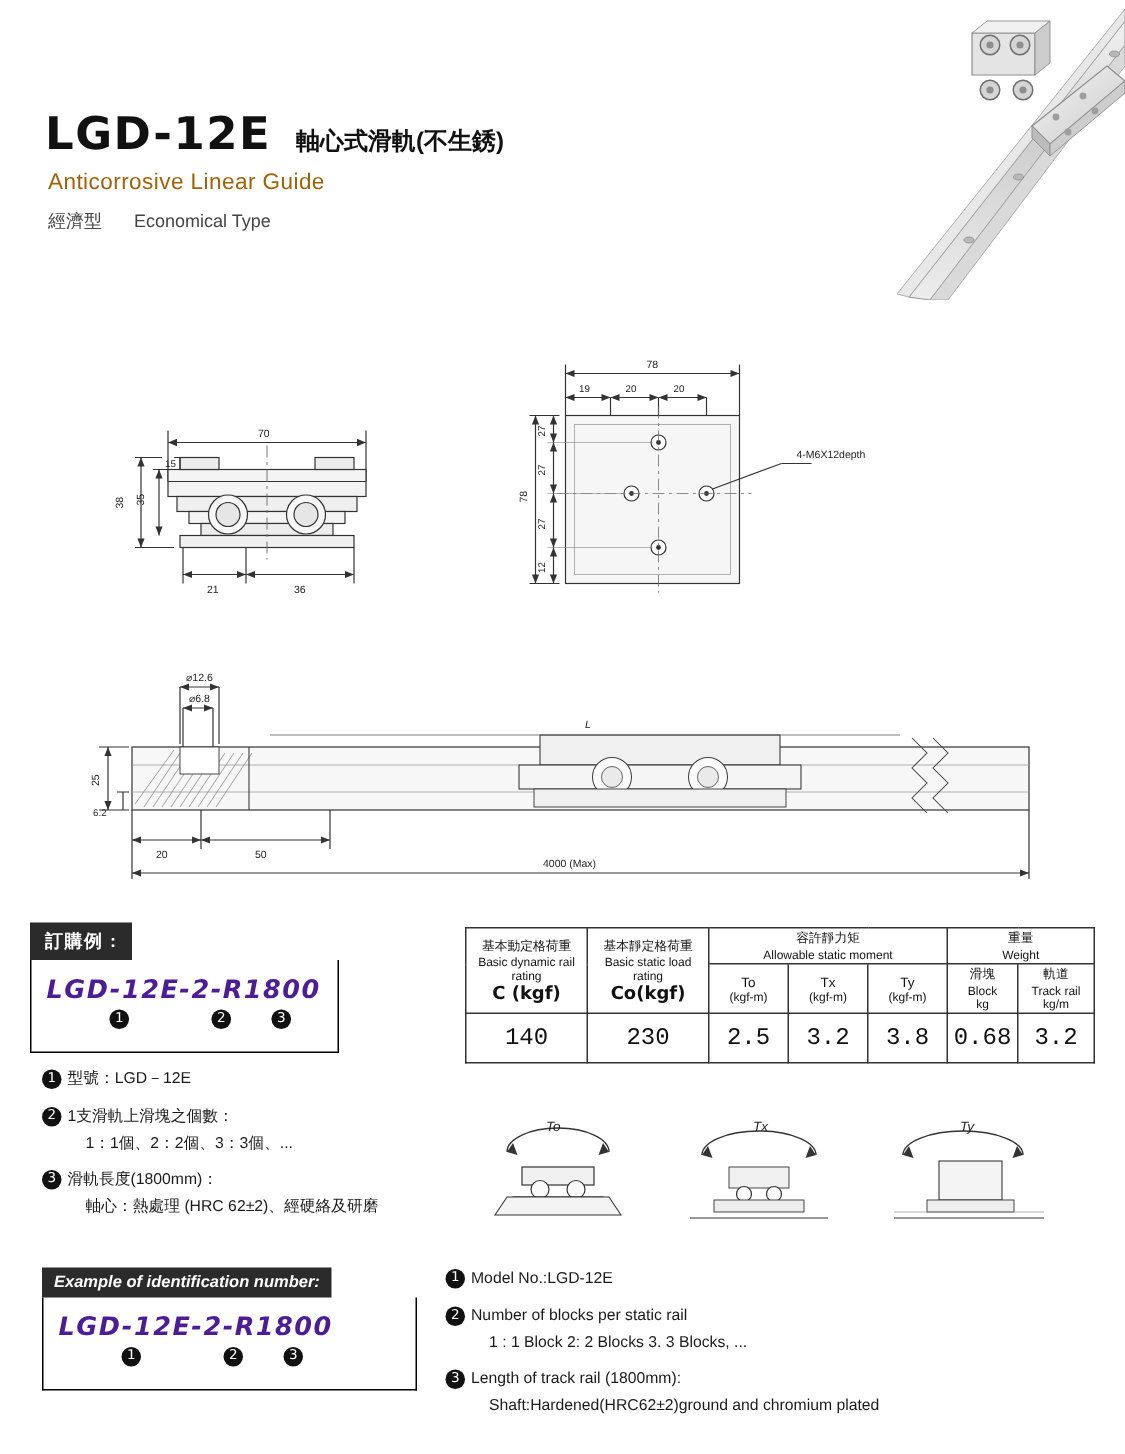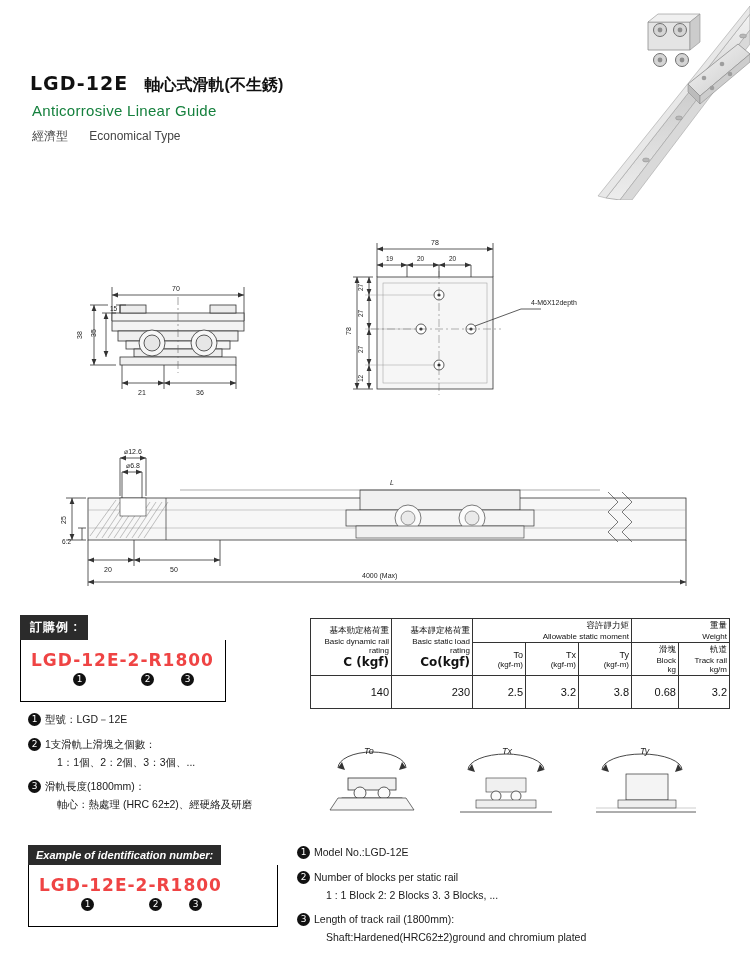--- a/index.html
+++ b/index.html
@@ -23,38 +23,38 @@
 
   
   .title-block {
     position: absolute;
     left: 30px;
     top: 72px;
     width: 430px;
   }
   .model-title {
     font-family: "DejaVu Sans", sans-serif;
-    font-size: 19px;
+    font-size: 30px;
     font-weight: bold;
     letter-spacing: 1px;
     color: #111;
     display: inline-block;
     vertical-align: baseline;
   }
   .cn-title {
     font-size: 16px;
     font-weight: bold;
     color: #111;
     display: inline-block;
     margin-left: 12px;
     vertical-align: baseline;
   }
   .en-title {
     font-size: 15px;
-    color: #15803d;
+    color: #a16207;
     margin-top: 6px;
     margin-left: 2px;
     letter-spacing: 0.3px;
   }
   .sub-line {
     margin-top: 9px;
     margin-left: 2px;
     font-size: 12px;
     color: #444;
   }
@@ -96,22 +96,23 @@
     border: 1px solid #000;
     border-top: none;
     padding: 10px 10px 12px 10px;
     margin-top: 0px;
   }
   .order-code {
     font-family: "DejaVu Sans", sans-serif;
     font-size: 17px;
     font-weight: bold;
     letter-spacing: 1px;
-    color: #ef4444;
+    color: #4c1d95;
     white-space: nowrap;
+    font-style: italic;
   }
   .marker-row {
     position: relative;
     height: 16px;
     margin-top: 3px;
   }
   .circnum {
     display: inline-block;
     width: 13px;
     height: 13px;
@@ -170,29 +171,29 @@
   .spec-table {
     position: absolute;
     left: 310px;
     top: 618px;
     border-collapse: collapse;
     font-size: 9px;
     color: #111;
   }
   .spec-table td, .spec-table th {
     border: 1px solid #333;
-    text-align: right;
+    text-align: center;
     vertical-align: middle;
     padding: 1px 2px;
     font-weight: normal;
   }
   .spec-table .cn-head { font-size: 8.5px; }
   .spec-table .en-head { font-size: 8px; }
   .spec-table .big { font-size: 12px; font-weight: bold; font-family:"DejaVu Sans", sans-serif;}
-  .spec-table .valrow td { font-size: 11px; height: 30px; font-family:Liberation Sans, sans-serif;}
+  .spec-table .valrow td { font-size: 16px; height: 30px; font-family:Liberation Mono, monospace;}
   .spec-table .unit { font-size: 8px; }
 
   
   .moments {
     position: absolute;
     left: 320px;
     top: 740px;
     width: 400px;
     height: 90px;
   }

